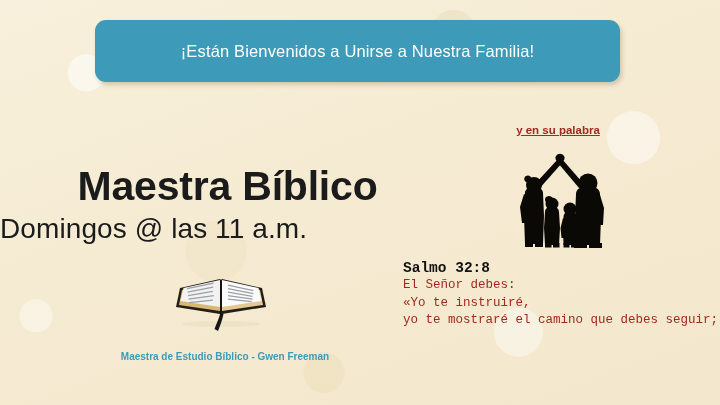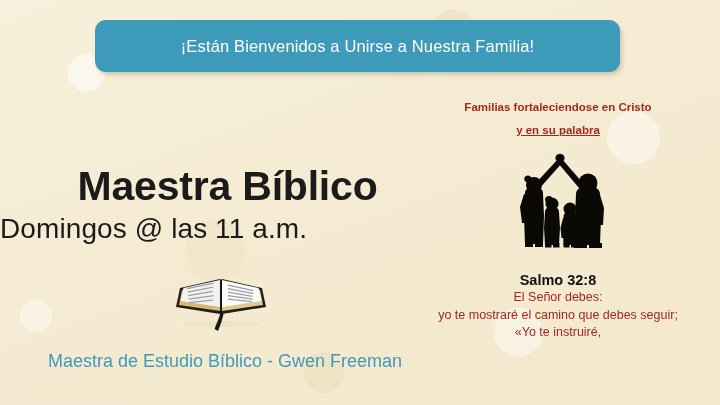--- a/index.html
+++ b/index.html
@@ -31,21 +31,21 @@
       linear-gradient(160deg, #f8f0dc 0%, #f5ebd2 45%, #f3e8cd 100%);
     overflow: hidden;
   }
 
   
   .banner {
     position: absolute;
     left: 95px;
     top: 20px;
     width: 525px;
-    height: 52px;
+    height: 62px;
     background: #3d9ab8;
     border-radius: 11px;
     box-shadow: 2px 3px 4px rgba(120,105,75,.28);
     display: flex;
     align-items: center;
     justify-content: center;
   }
   .banner-text {
     color: #ffffff;
     font-size: 16.5px;
@@ -89,22 +89,22 @@
   }
   .bible svg { display: block; width: 100%; height: 100%; }
 
   .teacher {
     position: absolute;
     left: 0;
     top: 351px;
     width: 450px;
     text-align: center;
     color: #3d9ab8;
-    font-size: 18px;
-    font-weight: 400;
+    font-size: 10px;
+    font-weight: 700;
     white-space: nowrap;
   }
 
   
   .tag {
     position: absolute;
     width: 300px;
     left: 408px;
     text-align: center;
     color: #a3281f;
@@ -120,23 +120,23 @@
     left: 500px;
     top: 152px;
     width: 118px;
     height: 100px;
   }
   .family svg { display: block; width: 100%; height: 100%; }
 
   .verse-block {
     position: absolute;
     left: 403px;
-    top: 271px;
+    top: 259px;
     width: 310px;
-    text-align: center;
+    font-family: Liberation Mono, monospace;
   }
   .verse-ref {
     color: #111111;
     font-size: 14.5px;
     font-weight: bold;
     line-height: 18px;
     white-space: nowrap;
   }
   .verse-line {
     color: #a3281f;
@@ -192,21 +192,20 @@
       </g>
 
       <path d="M96 23 L100 23 L100 92 L96 92 Z" fill="#171410"></path>
 
       <path d="M97 88 C 95 100, 89 110, 85 122 L92 126 C 97 113, 101 103, 103 92 Z" fill="#1a1713"></path>
     </svg>
   </div>
 
   <div class="teacher">Maestra de Estudio Bíblico - Gwen Freeman</div>
 
-  <div class="tag l1">Familias fortaleciendose en Cristo</div>
   <div class="tag l2">y en su palabra</div>
 
   <div class="family">
     <svg viewBox="0 0 236 200" xmlns="http://www.w3.org/2000/svg">
       <g fill="#0b0906">
 
         <path d="M112 8 C 116 2, 124 2, 128 8 C 131 13, 128 19, 122 20 L118 20 C 112 19, 109 13, 112 8 Z"></path>
 
         <path d="M62 74 L70 64 L116 14 L124 22 L78 74 Z"></path>
 
@@ -251,17 +250,17 @@
         <path d="M154 132 L159 152 L157 172 L151 172 L152 153 L149 135 Z"></path>
         <rect x="127" y="182" width="12" height="9"></rect>
         <rect x="142" y="182" width="12" height="9"></rect>
       </g>
     </svg>
   </div>
 
   <div class="verse-block">
     <div class="verse-ref">Salmo 32:8</div>
     <div class="verse-line">El Señor debes:</div>
+    <div class="verse-line">«Yo te instruiré,</div>
     <div class="verse-line">yo te mostraré el camino que debes seguir;</div>
-    <div class="verse-line">«Yo te instruiré,</div>
   </div>
 
 </div>
 
 </body></html>

